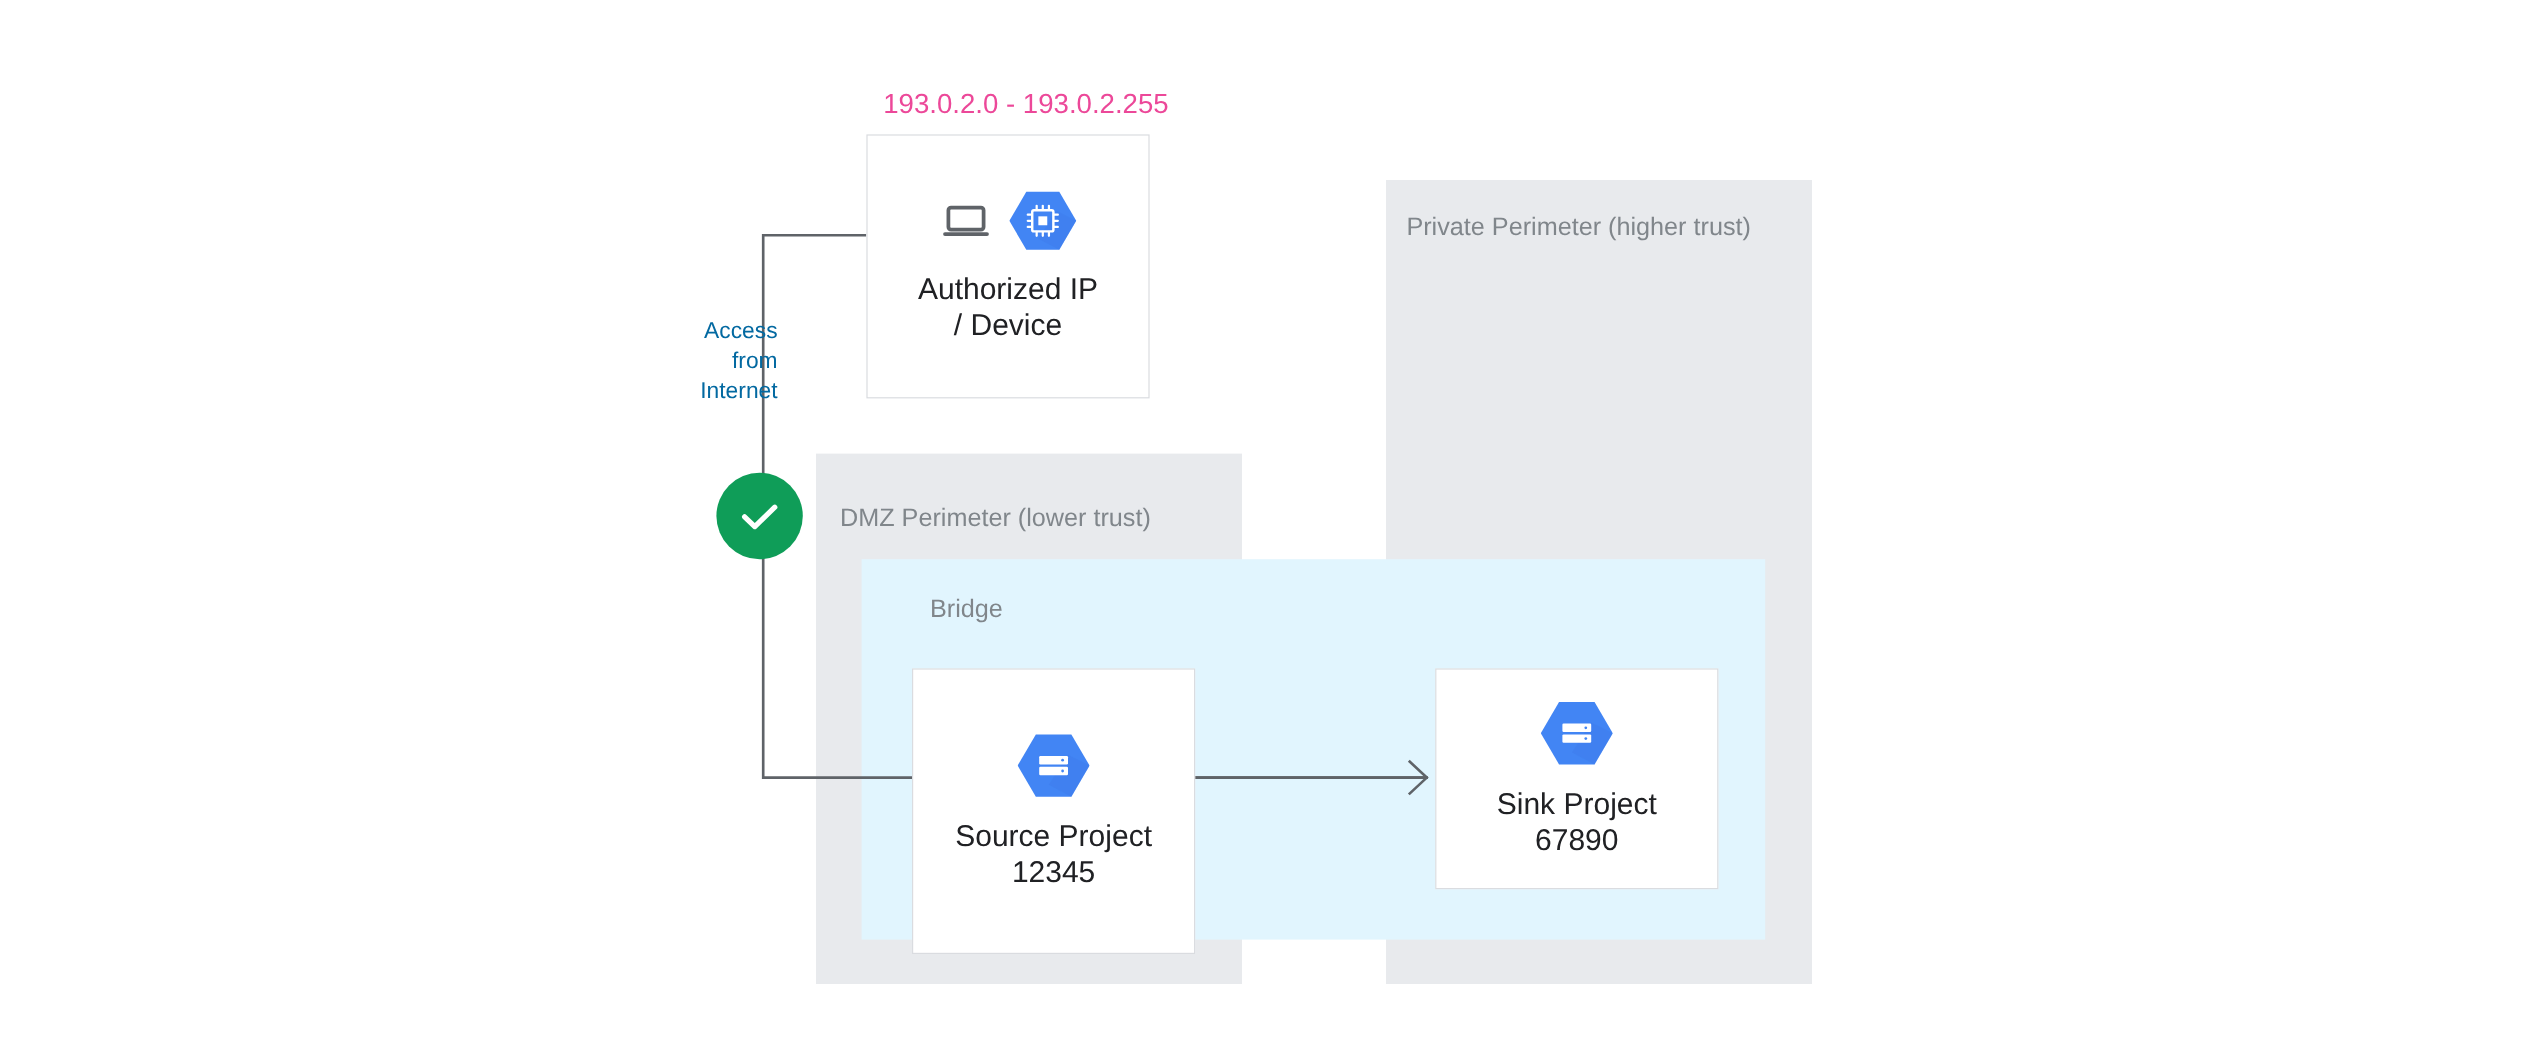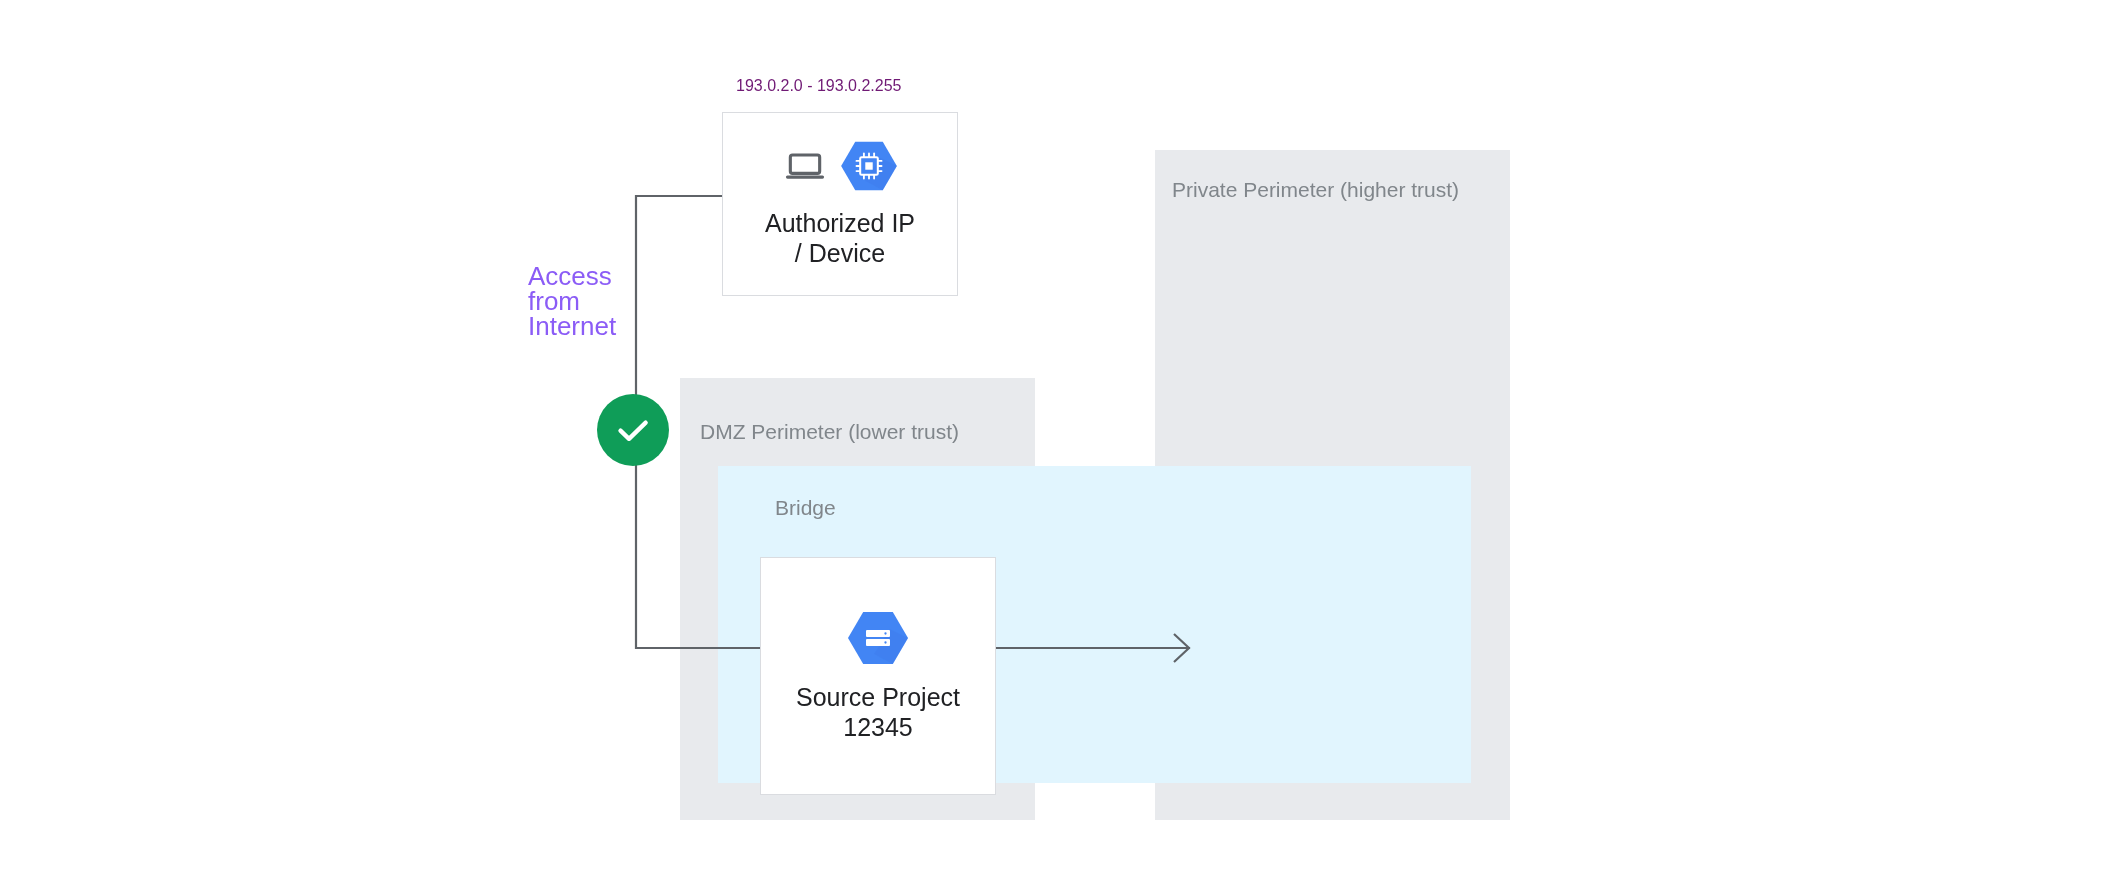--- a/index.html
+++ b/index.html
@@ -71,31 +71,31 @@
     color: #202124;
     font-size: 25px;
     line-height: 30px;
     text-align: center;
     white-space: pre-line;
   }
 
   
   .caption {
     position: absolute;
-    color: #701a75;
-    font-size: 16px;
+    color: #ec4899;
+    font-size: 23px;
     line-height: 24px;
     white-space: nowrap;
   }
   .caption-multiline {
     position: absolute;
-    color: #8b5cf6;
-    font-size: 26px;
+    color: #0369a1;
+    font-size: 19px;
     line-height: 25px;
-    text-align: left;
+    text-align: right;
     white-space: pre-line;
   }
 
   
   .connector-svg {
     position: absolute;
     left: 0;
     top: 0;
     width: 2112px;
     height: 882px;
@@ -141,21 +141,21 @@
       <path d="M4.5 12.4 L9.6 17.3 L19.6 7.6" fill="none" stroke="#ffffff" stroke-width="2.6" stroke-linecap="round" stroke-linejoin="round"></path>
     </svg>
   </div>
 
   <div class="caption" style="left:736px; top:74px;">193.0.2.0 - 193.0.2.255</div>
 
   <div class="caption-multiline" style="left:528px; top:264px; width:120px;">Access
 from
 Internet</div>
 
-  <div class="node" style="left:722px; top:112px; width:236px; height:184px;">
+  <div class="node" style="left:722px; top:112px; width:236px; height:220px;">
     <div class="node-icons">
 
       <svg class="icon-svg" width="44" height="44" viewBox="0 0 24 24">
         <rect x="4" y="6" width="16" height="10" rx="1.2" fill="none" stroke="#5f6368" stroke-width="1.7"></rect>
         <rect x="1.6" y="17.2" width="20.8" height="1.7" rx="0.85" fill="#5f6368"></rect>
       </svg>
 
       <svg class="icon-svg" width="56" height="52" viewBox="0 0 60 56">
         <polygon points="15.2,2 44.8,2 60,28 44.8,54 15.2,54 0,28" fill="#4285f4"></polygon>
         <polygon points="44.8,54 60,28 42,19 26,44" fill="#3b78e7" opacity="0.35"></polygon>
@@ -192,14 +192,28 @@
         <rect x="18" y="20" width="24" height="7" rx="1" fill="#ffffff"></rect>
         <rect x="18" y="29" width="24" height="7" rx="1" fill="#ffffff"></rect>
         <circle cx="37.5" cy="23.5" r="1.15" fill="#4285f4"></circle>
         <circle cx="37.5" cy="32.5" r="1.15" fill="#4285f4"></circle>
       </svg>
     </div>
     <div class="node-label">Source Project
 12345</div>
   </div>
 
+  <div class="node" style="left:1196px; top:557px; width:236px; height:184px;">
+    <div class="node-icons">
+      <svg class="icon-svg" width="60" height="56" viewBox="0 0 60 56">
+        <polygon points="15.2,2 44.8,2 60,28 44.8,54 15.2,54 0,28" fill="#4285f4"></polygon>
+        <polygon points="44.8,54 60,28 42,19 26,44" fill="#3b78e7" opacity="0.3"></polygon>
+        <rect x="18" y="20" width="24" height="7" rx="1" fill="#ffffff"></rect>
+        <rect x="18" y="29" width="24" height="7" rx="1" fill="#ffffff"></rect>
+        <circle cx="37.5" cy="23.5" r="1.15" fill="#4285f4"></circle>
+        <circle cx="37.5" cy="32.5" r="1.15" fill="#4285f4"></circle>
+      </svg>
+    </div>
+    <div class="node-label">Sink Project
+67890</div>
+  </div>
 
 </div>
 
 </body></html>

